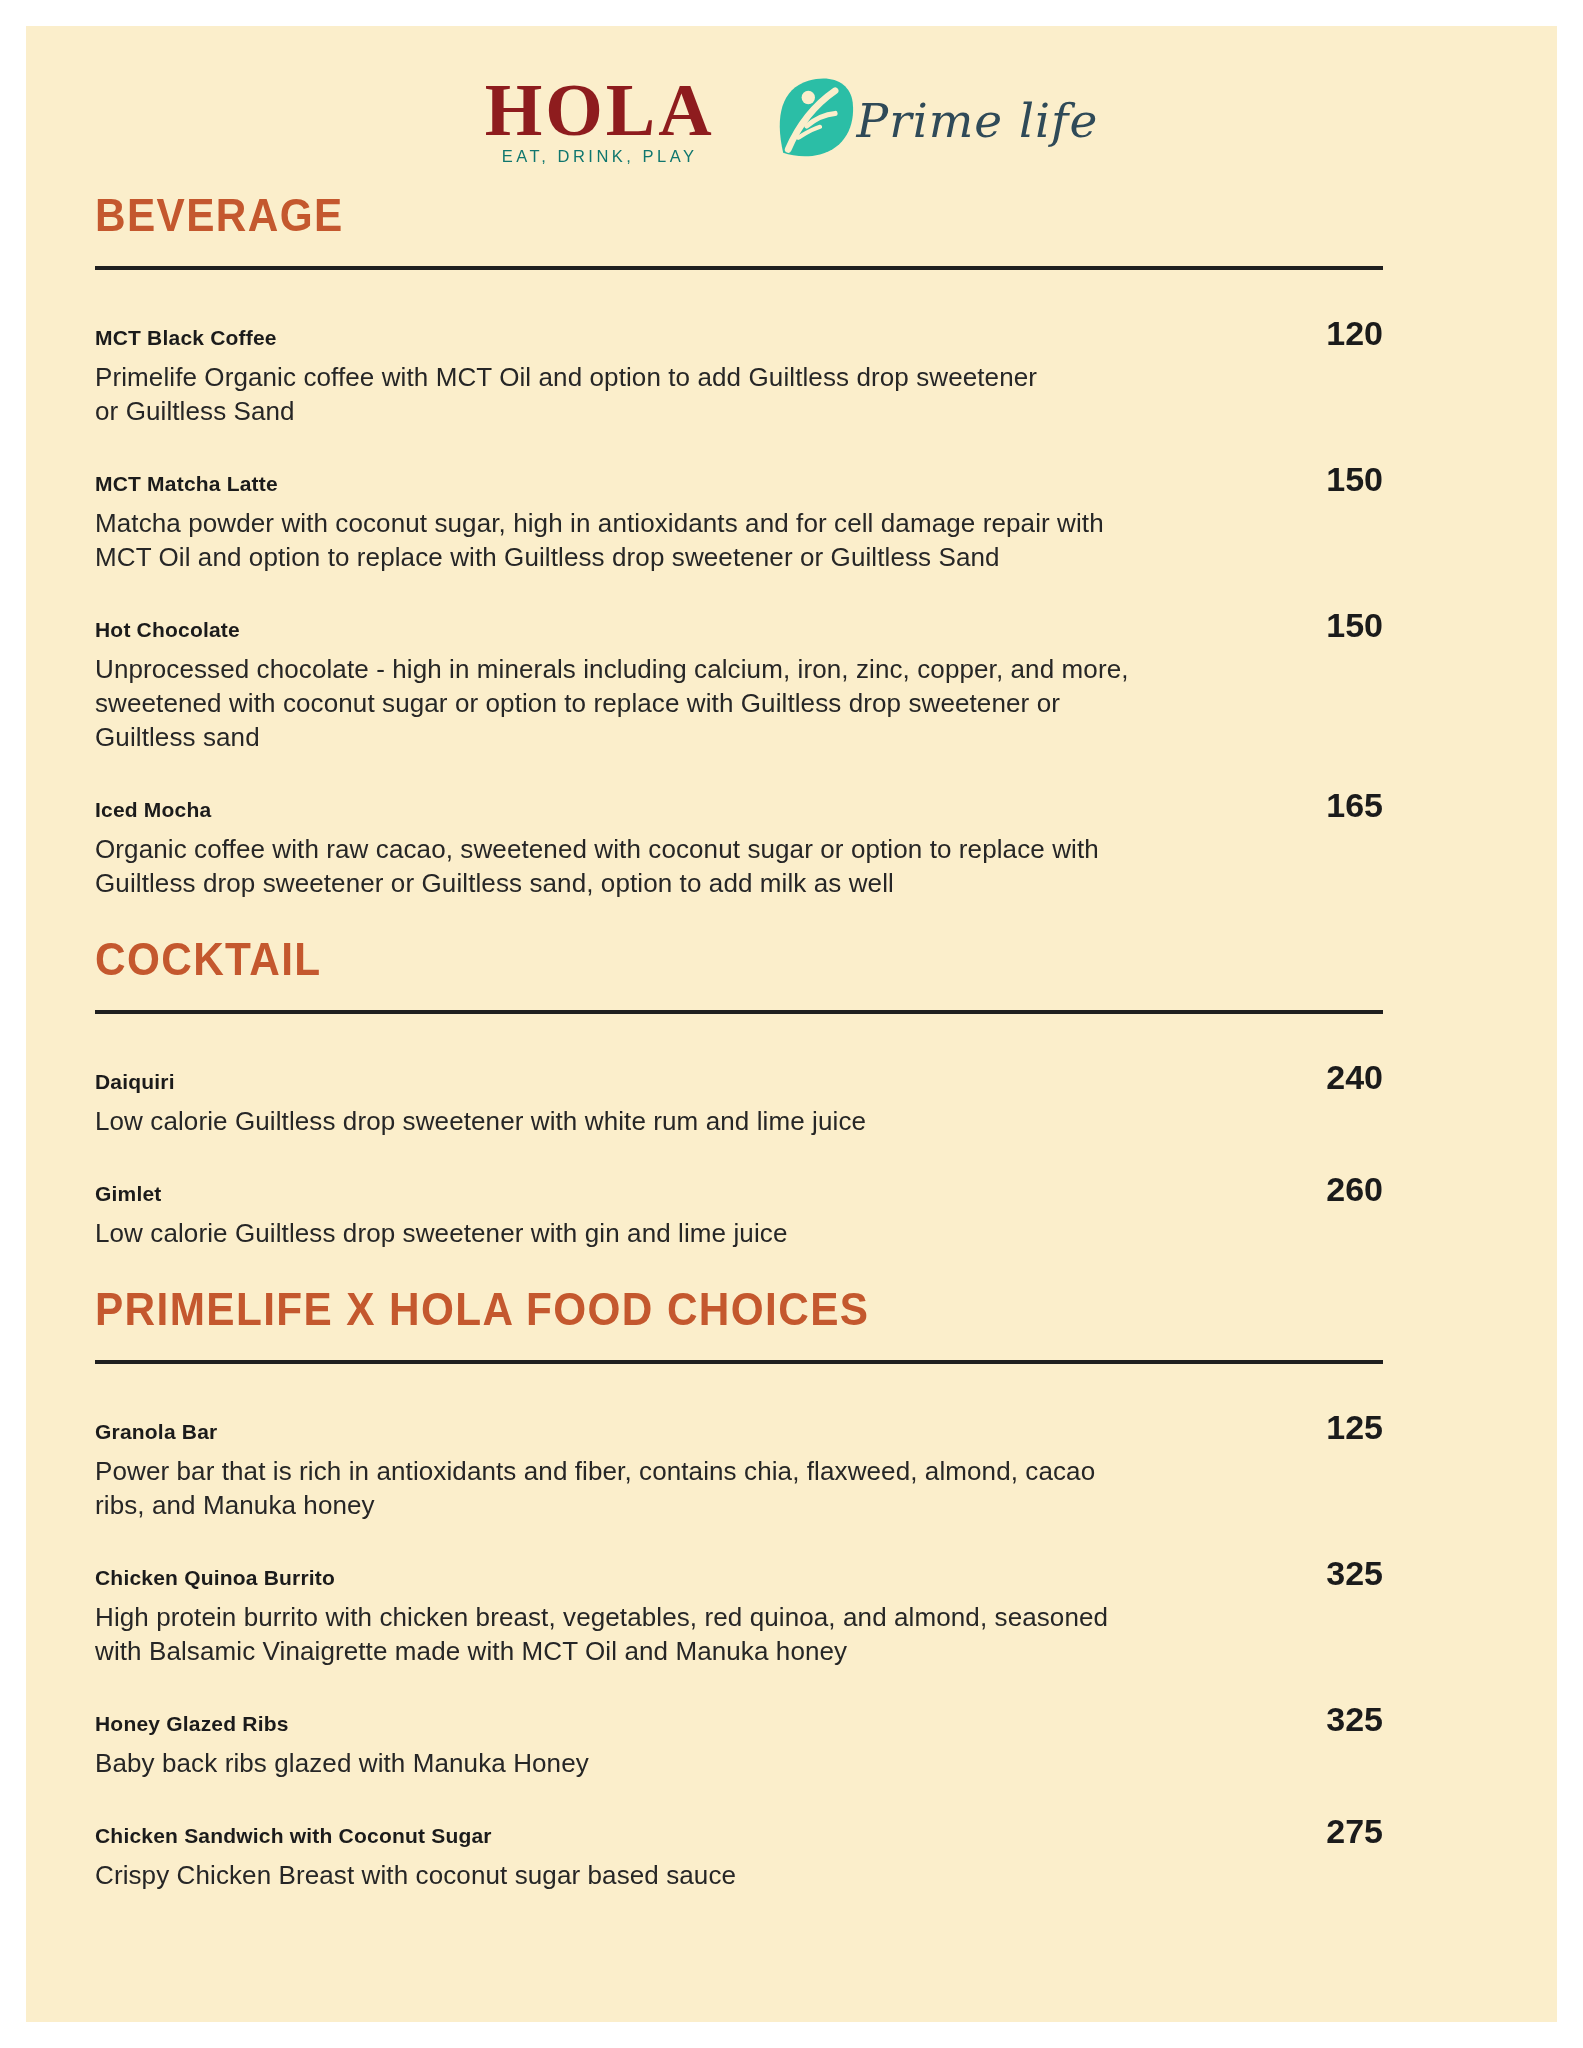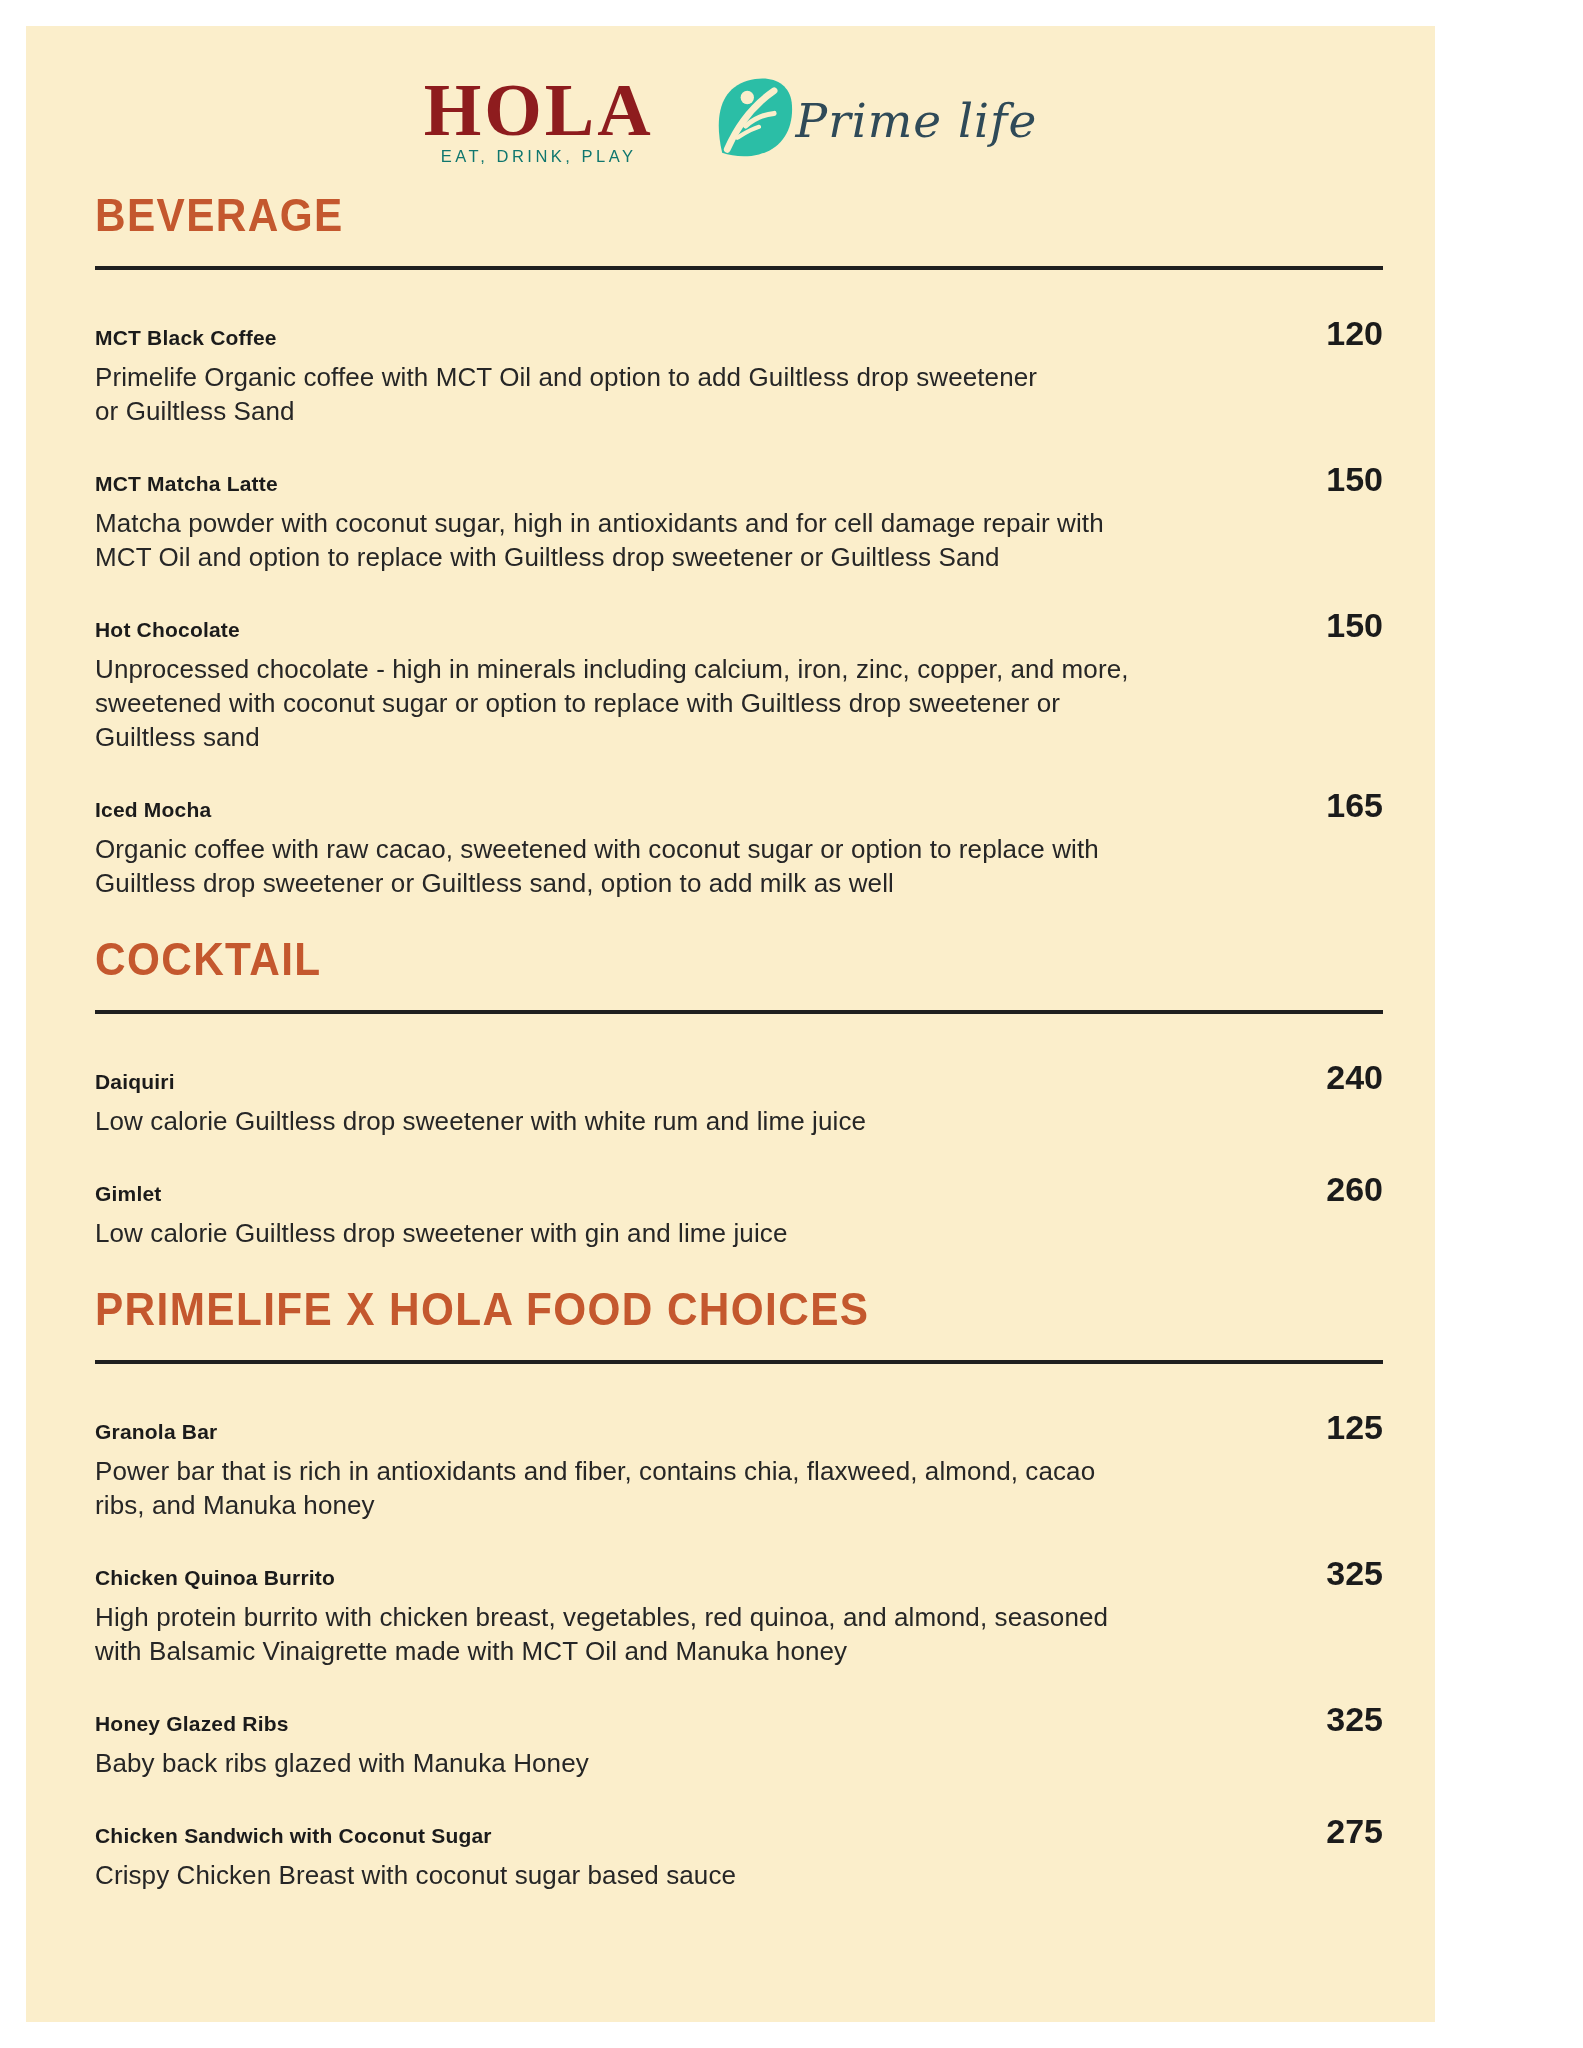--- a/index.html
+++ b/index.html
@@ -4,21 +4,21 @@
 <style>
   * { box-sizing: border-box; margin: 0; padding: 0; }
   html, body {
     width: 1583px; height: 2048px;
     background: #ffffff;
     font-family: "Liberation Sans", sans-serif;
   }
   .menu-panel {
     position: absolute;
     left: 26px; top: 26px;
-    width: 1409px; height: 1996px;
+    width: 1531px; height: 1996px;
     background: #FBEECB;
     overflow: hidden;
   }
   
   .logo-row {
     margin-top: 48px;
     display: flex;
     justify-content: center;
     align-items: center;
     gap: 58px;

